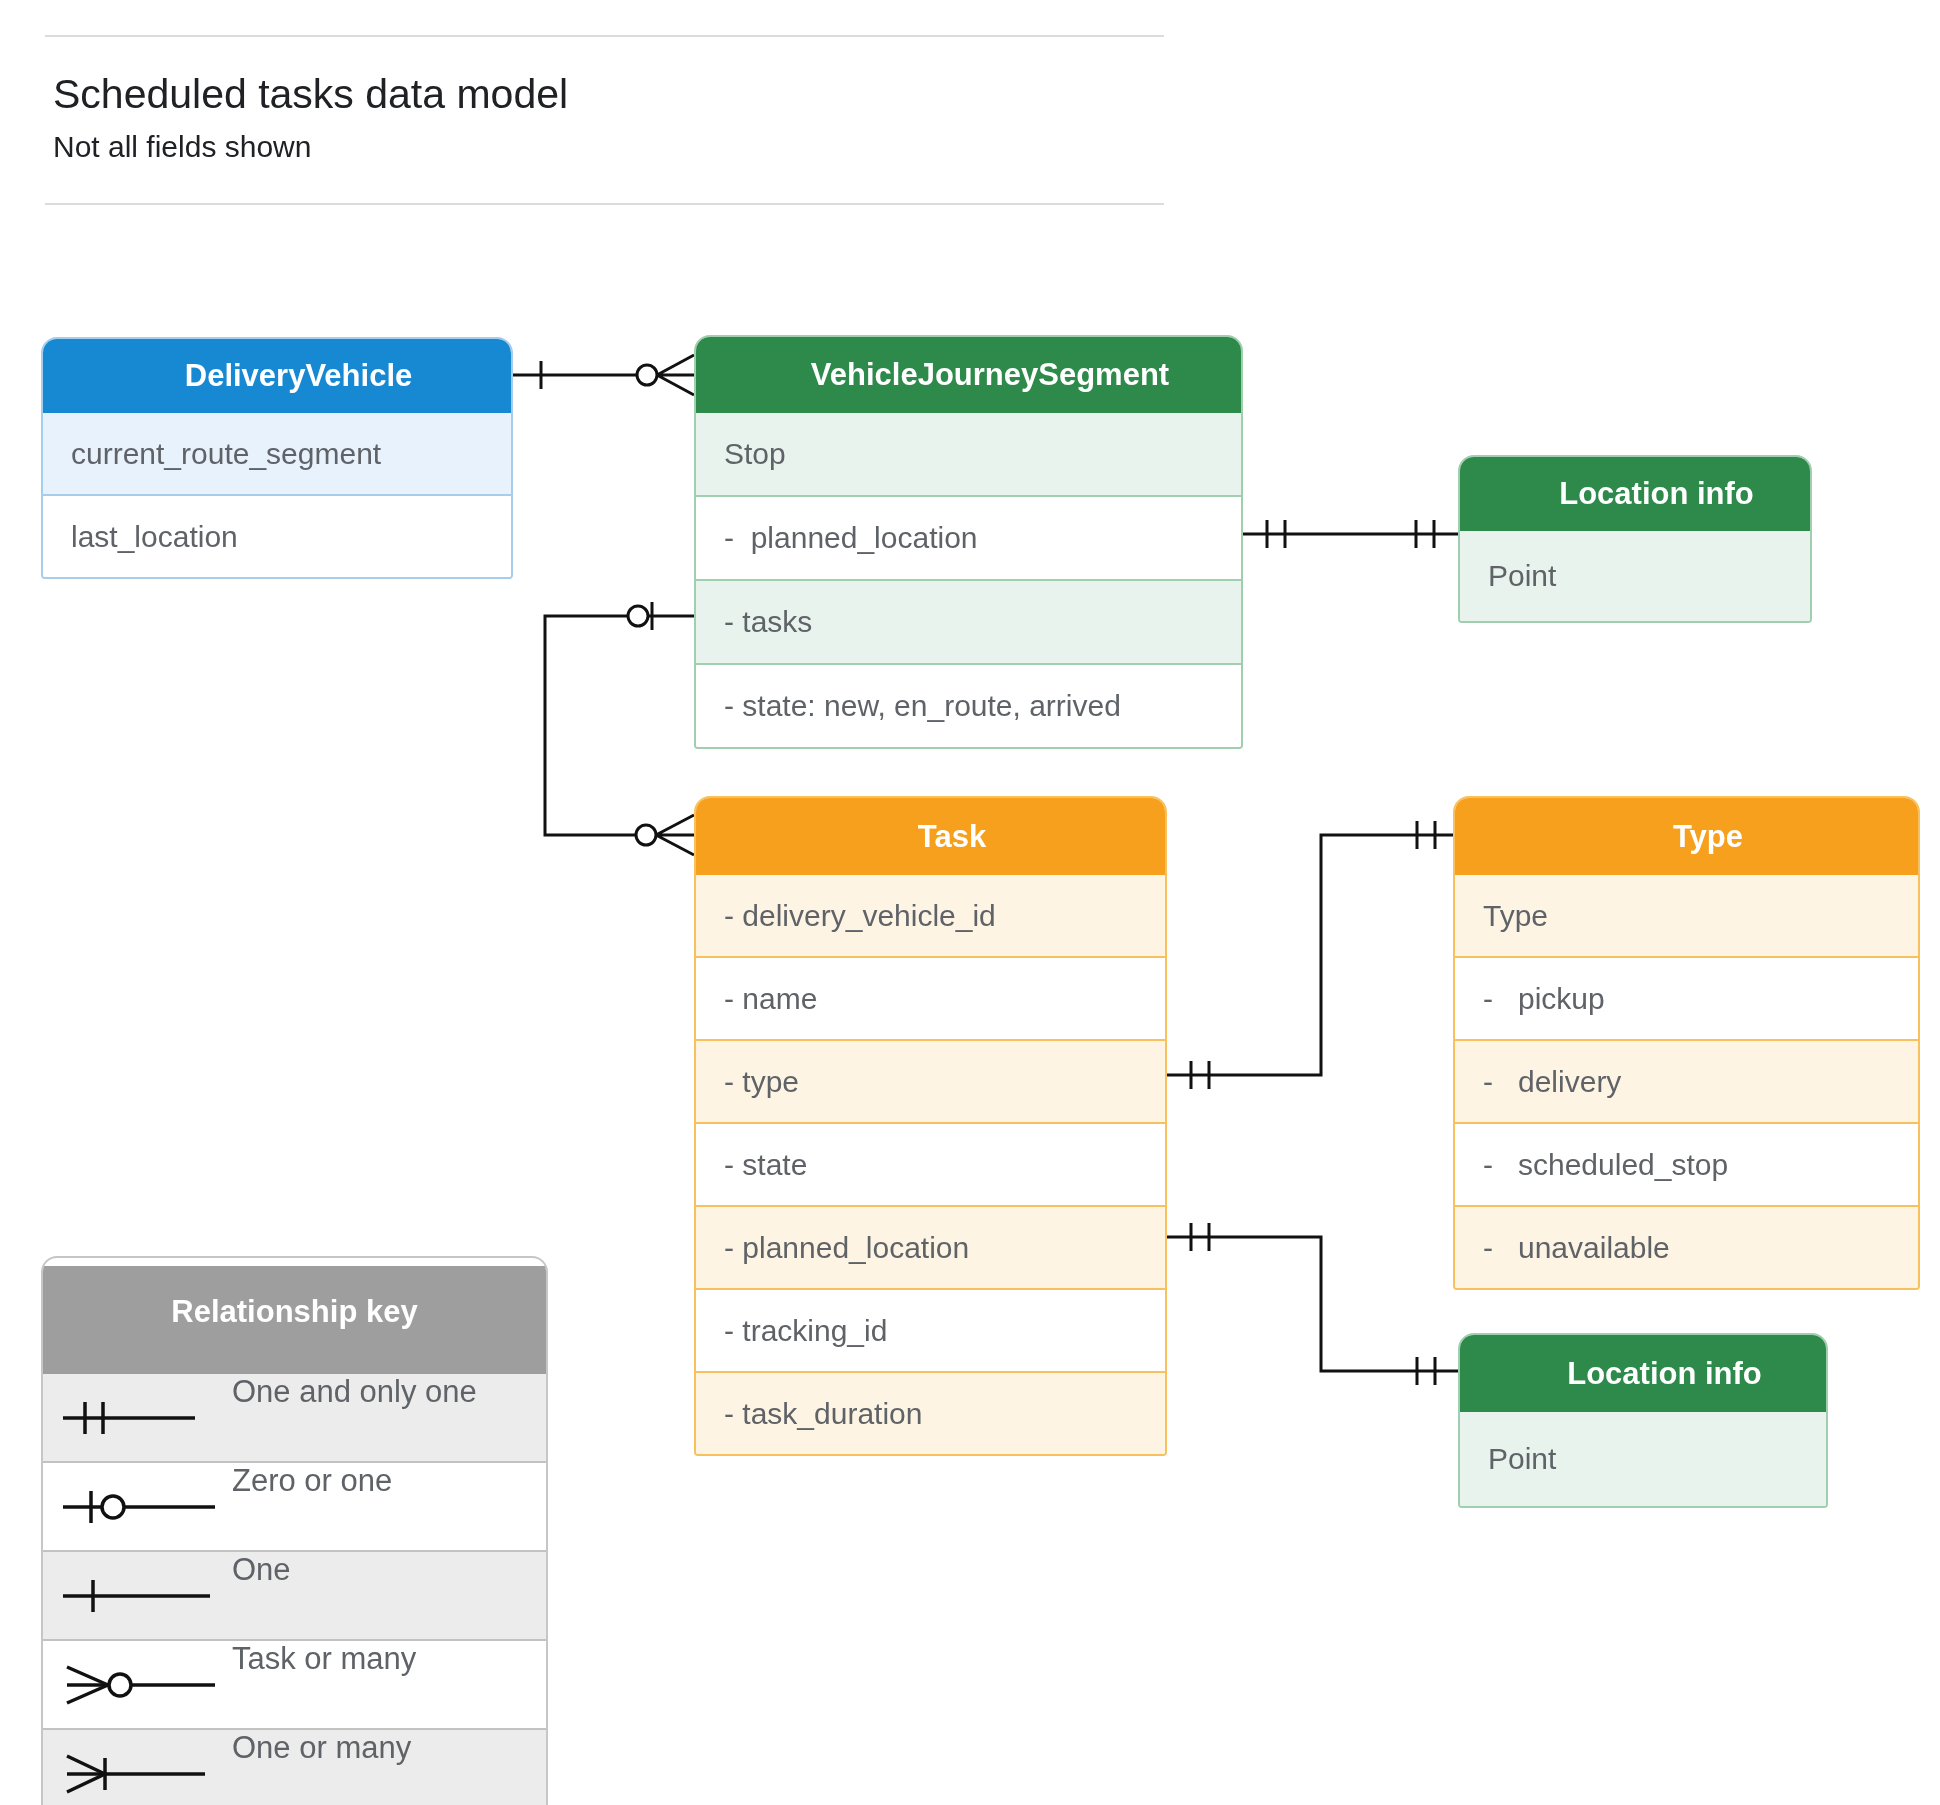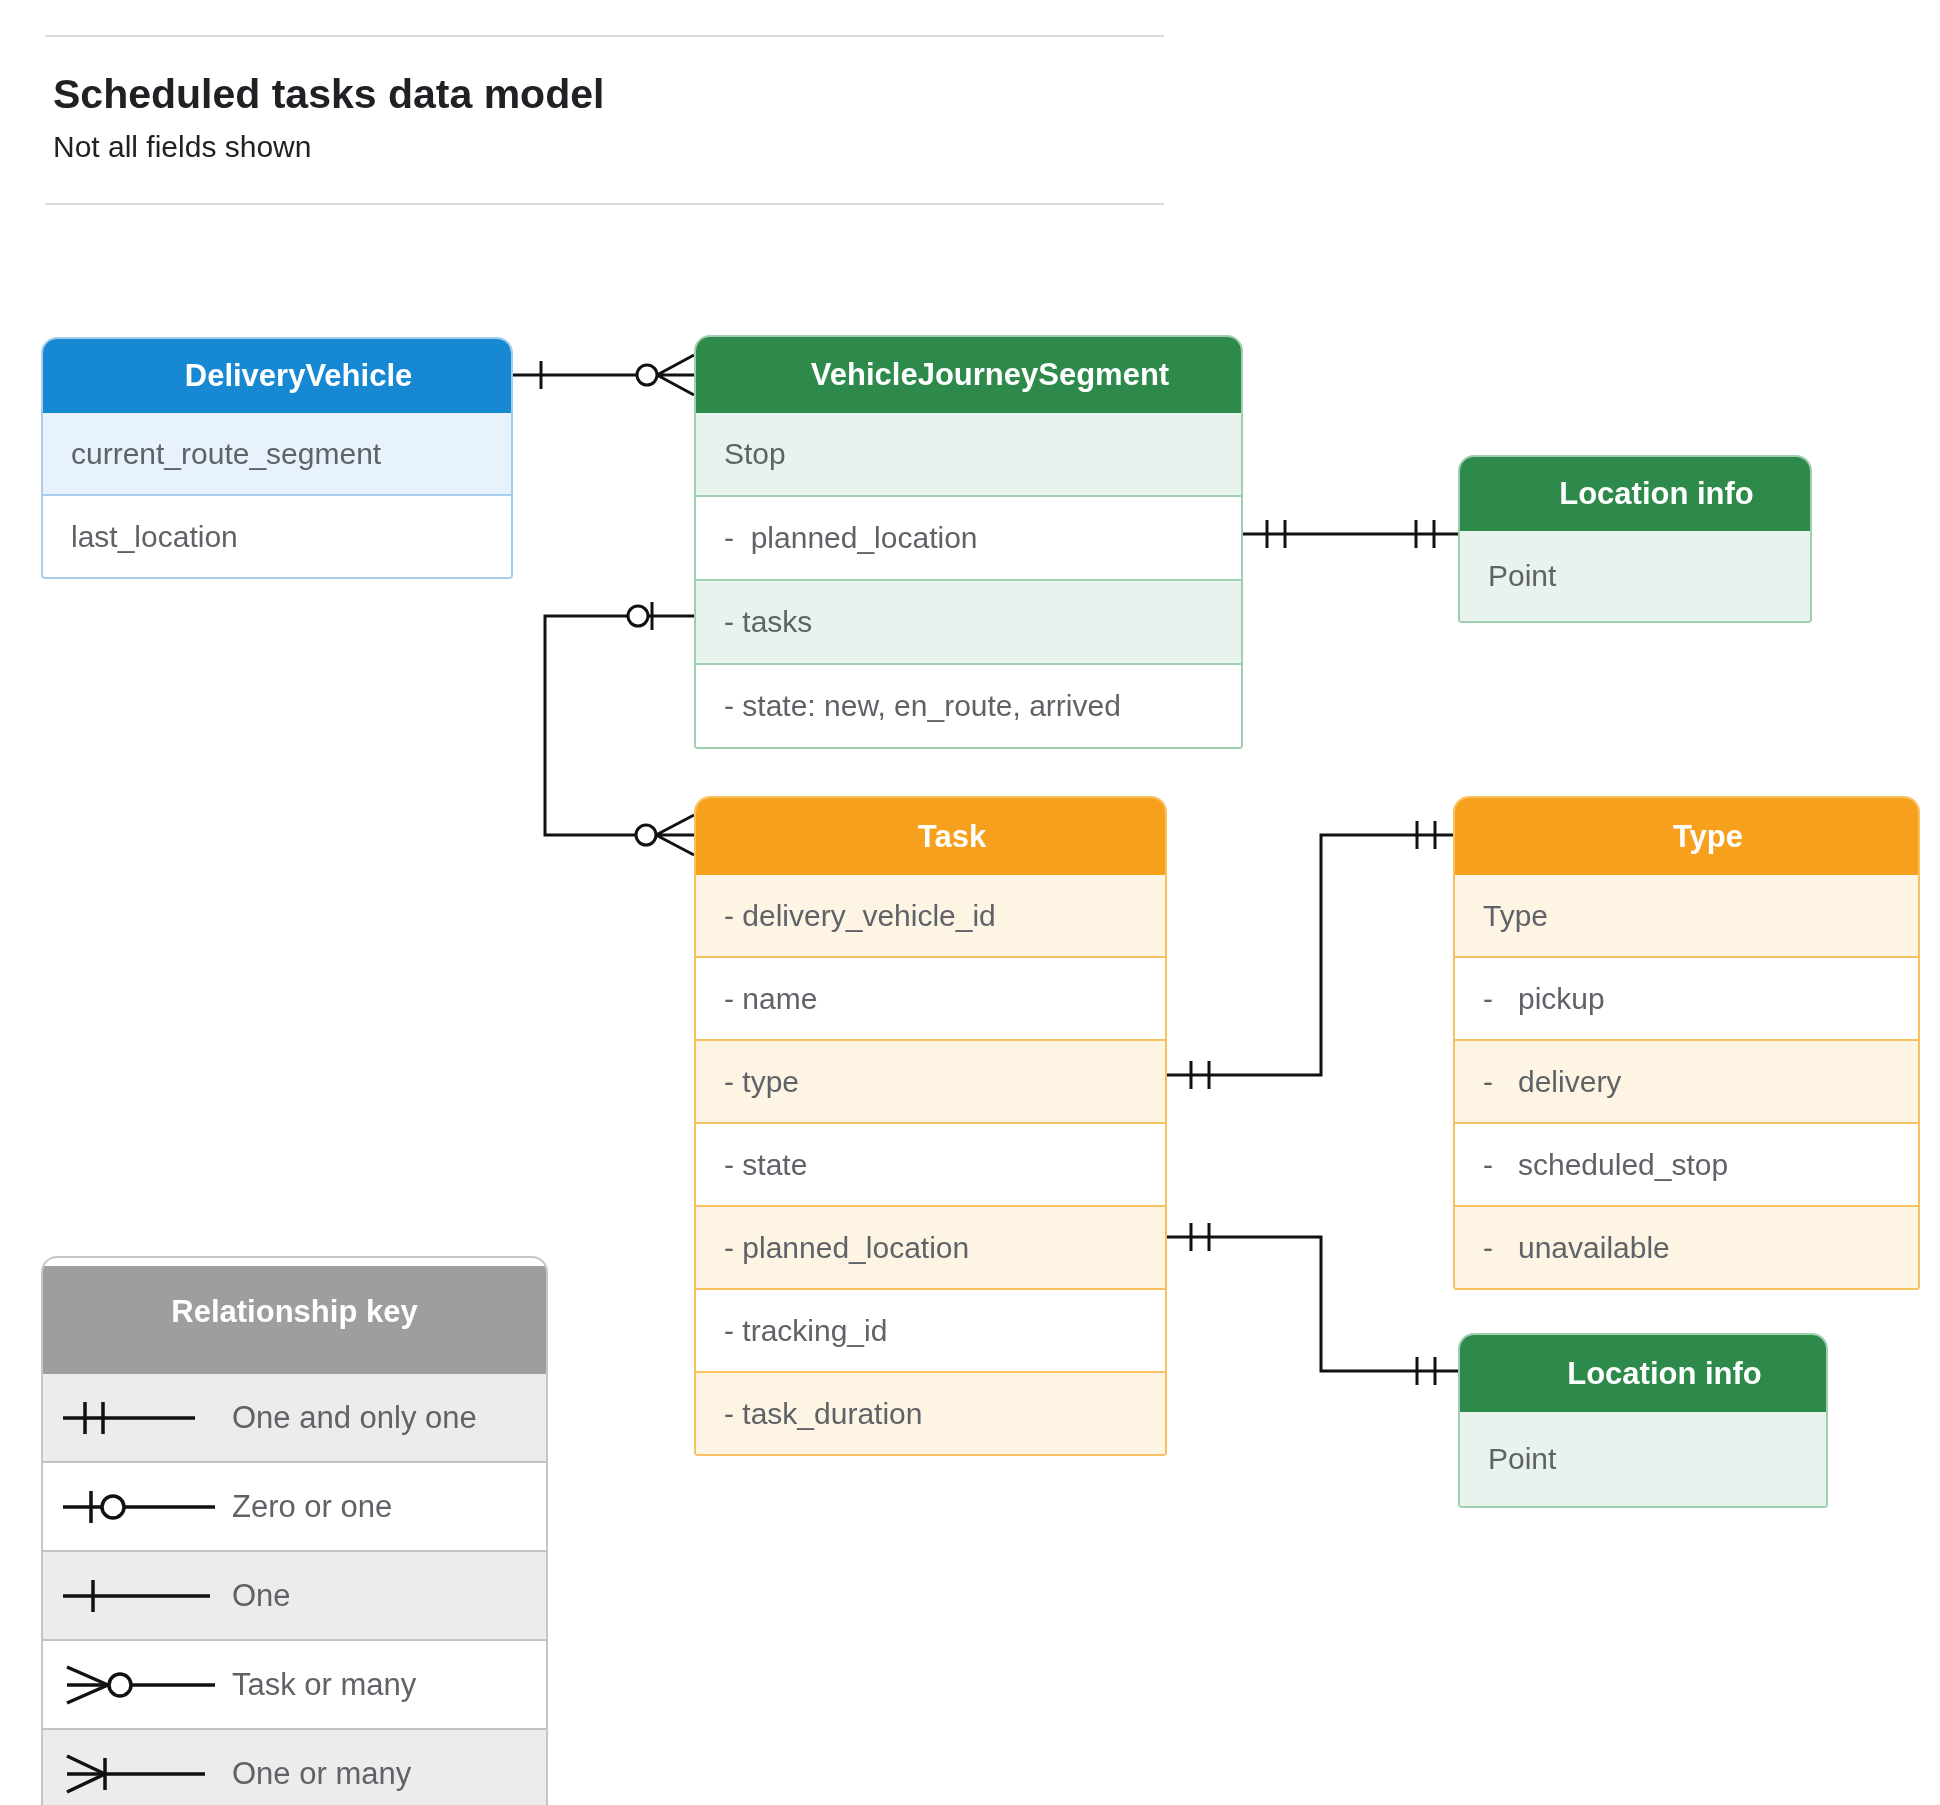--- a/index.html
+++ b/index.html
@@ -3,21 +3,21 @@
 <meta charset="utf-8">
 <style>
   html,body{margin:0;padding:0;background:#fff;}
   .canvas{position:relative;width:1940px;height:1805px;background:#fff;
           font-family:"Liberation Sans",sans-serif;overflow:hidden;}
 
   .rule{position:absolute;left:45px;width:1119px;height:2px;background:#dadce0;}
   .rule-top{top:35px;}
   .rule-bottom{top:203px;}
 
-  .page-title{position:absolute;left:53px;top:72px;font-size:41px;font-weight:700;
+  .page-title{position:absolute;left:53px;top:72px;font-size:41px;font-weight:400;
               color:#202124;line-height:1.1;}
   .page-subtitle{position:absolute;left:53px;top:130px;font-size:30px;color:#202124;}
 
   .entity{position:absolute;border:2px solid;border-radius:16px 16px 4px 4px;
           overflow:hidden;box-sizing:border-box;background:#fff;}
   .entity-header{color:#fff;font-weight:700;font-size:31px;text-align:center;
                  height:var(--hh);line-height:var(--hh);padding-left:43px;}
   .entity-row{font-size:30px;color:#5f6368;padding-left:28px;white-space:pre;
               height:var(--rh);line-height:var(--rh);background:#fff;}
 
@@ -33,21 +33,21 @@
 
   .orange{border-color:#f8c15d;}
   .orange .entity-header{background:var(--c-orange,#f7a01d);}
   .orange .entity-row:nth-child(even){background:#fdf4e3;}
   .orange .entity-row + .entity-row{border-top:2px solid #f8c15d;}
 
   .legend{position:absolute;border:2px solid #c6c6c6;border-radius:16px 16px 4px 4px;
           overflow:hidden;box-sizing:border-box;background:#fff;}
   .legend-header{color:#fff;font-weight:700;font-size:31px;text-align:center;
                  background:var(--c-gray,#9e9e9e);height:108px;line-height:92px;margin-top:8px;}
-  .legend-row{height:87px;display:flex;align-items:center;background:#fff;}
+  .legend-row{height:87px;display:flex;align-items:flex-start;background:#fff;}
   .legend-row:nth-child(even){background:#ececec;}
   .legend-row + .legend-row{border-top:2px solid #c2c2c2;}
   .legend-sym{flex:none;margin-left:12px;}
   .legend-label{font-size:31px;color:#5f6368;margin-left:2px;}
 
   .connectors{position:absolute;left:0;top:0;pointer-events:none;}
   .connectors path,.connectors line{stroke:#111;stroke-width:3;fill:none;}
   .connectors circle{stroke:#111;stroke-width:3;fill:#fff;}
   .legend-sym path{stroke:#111;stroke-width:3.5;fill:none;}
   .legend-sym circle{stroke:#111;stroke-width:3.5;fill:#fff;}

